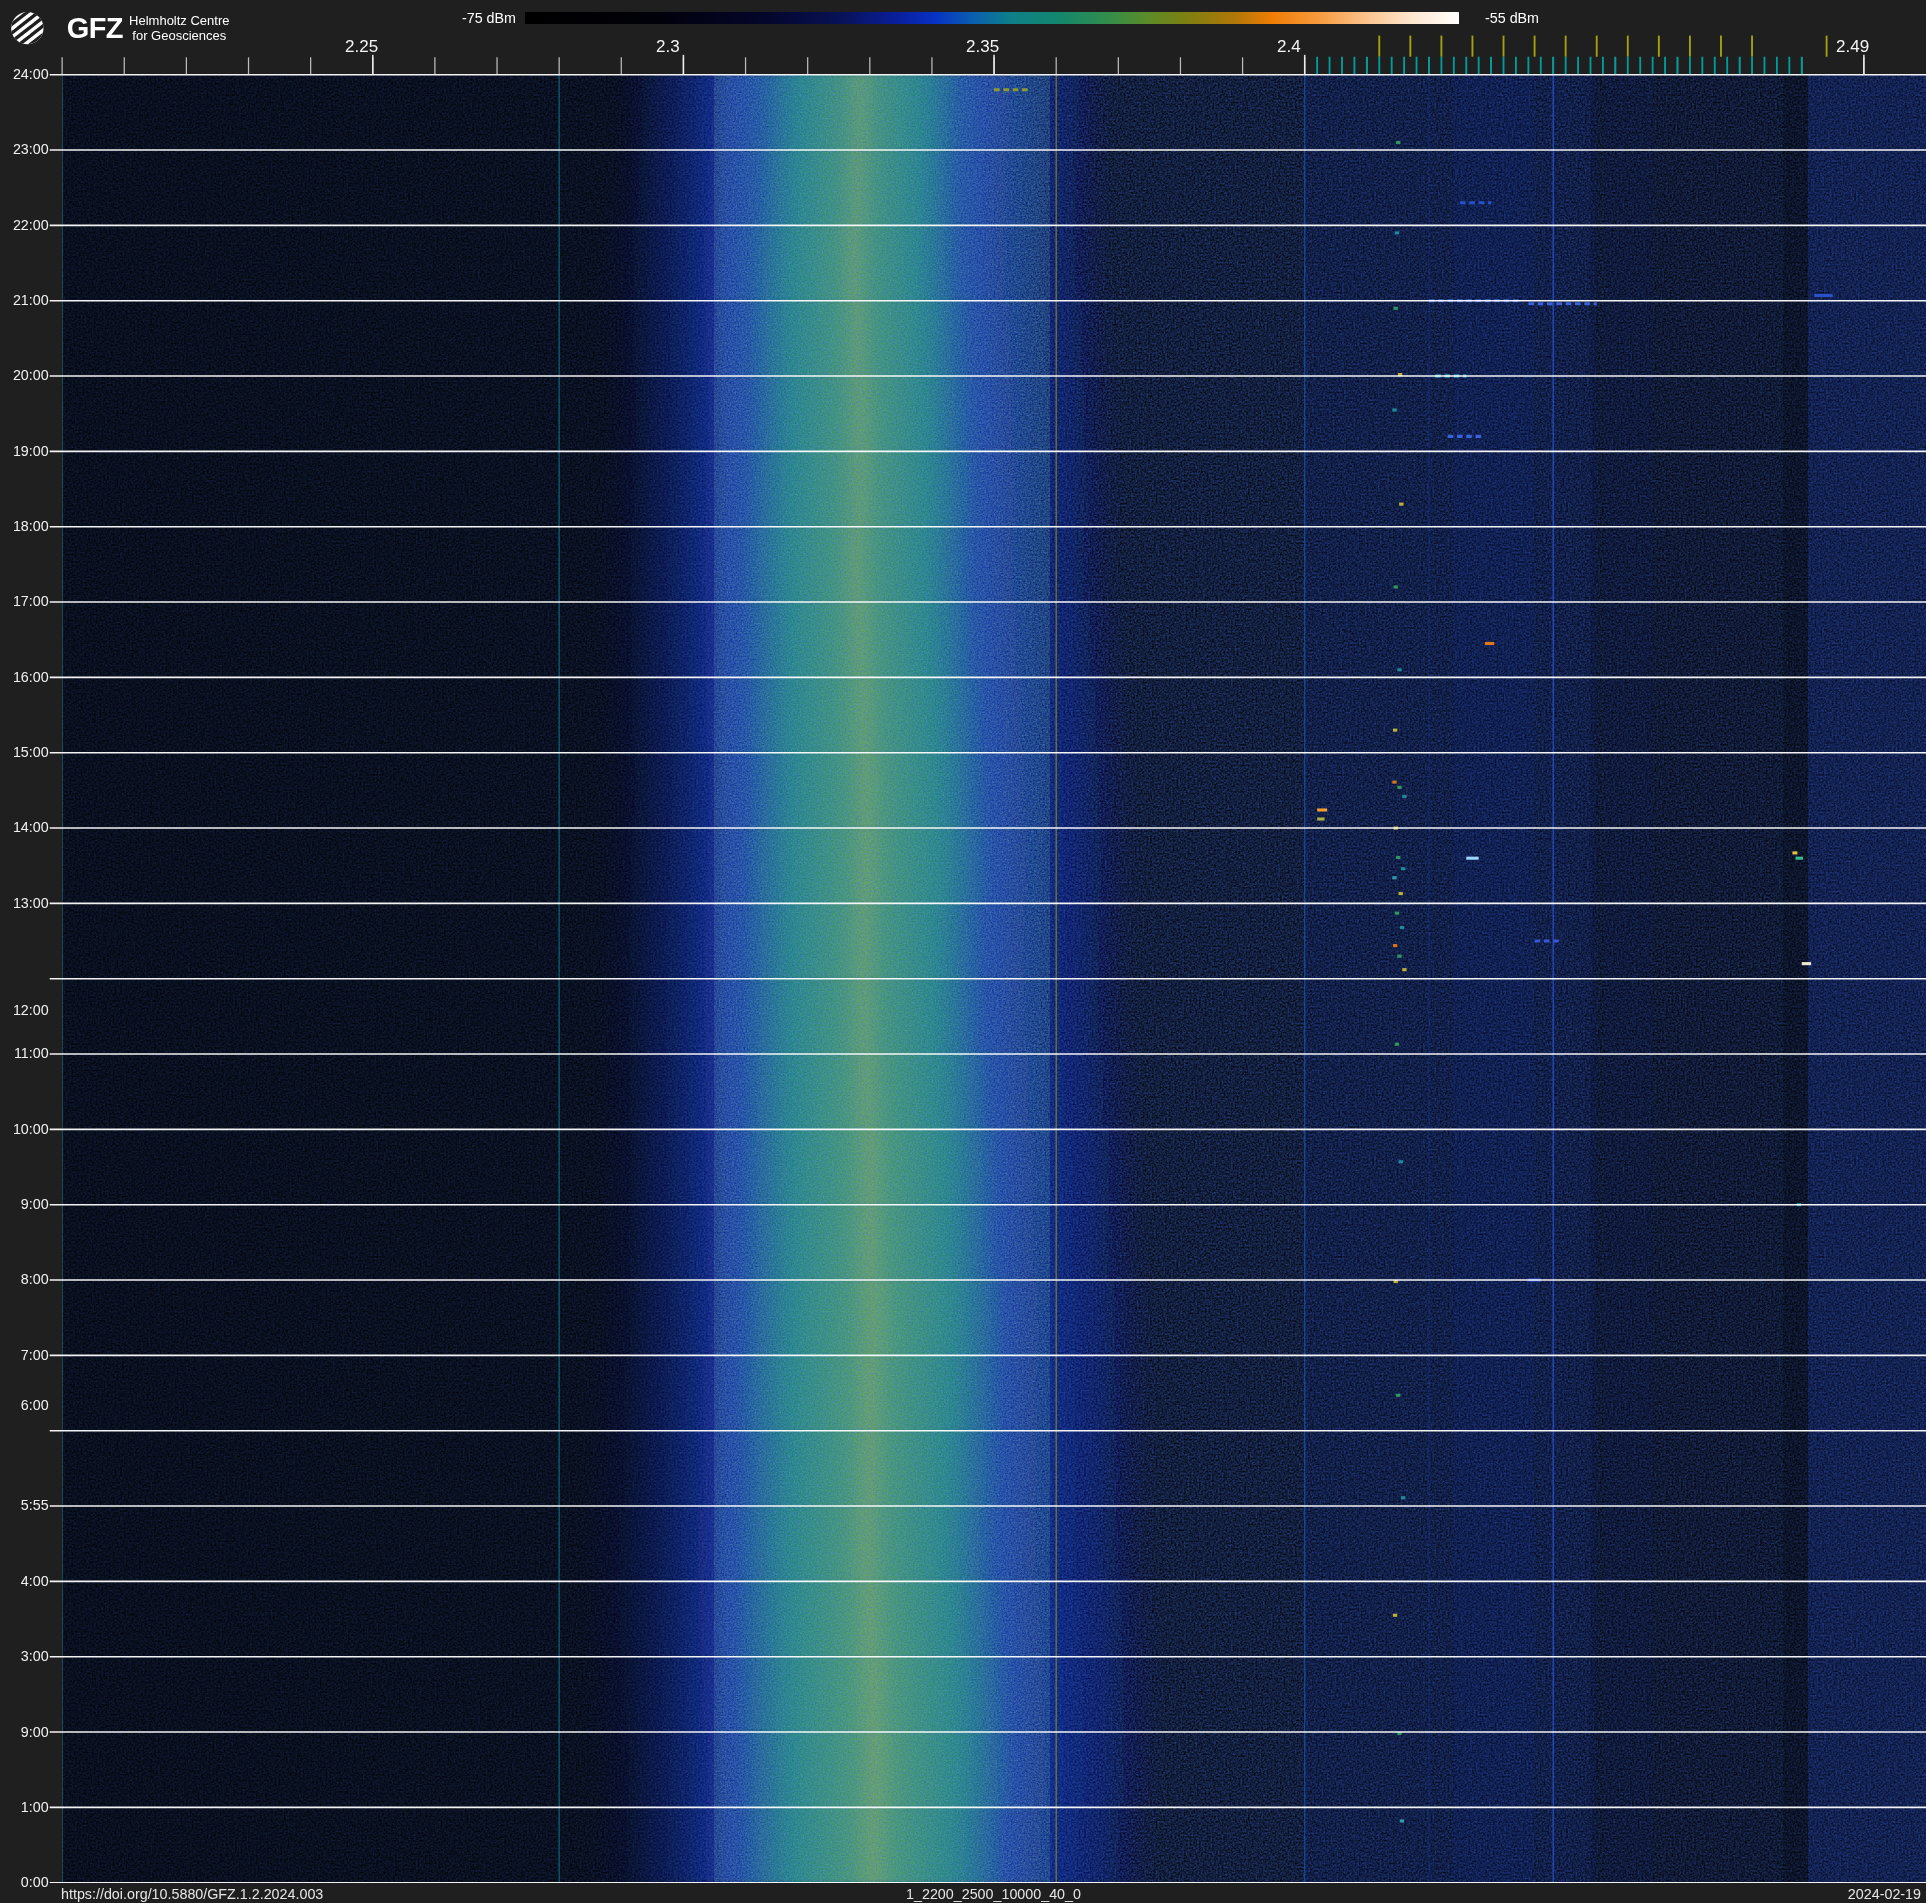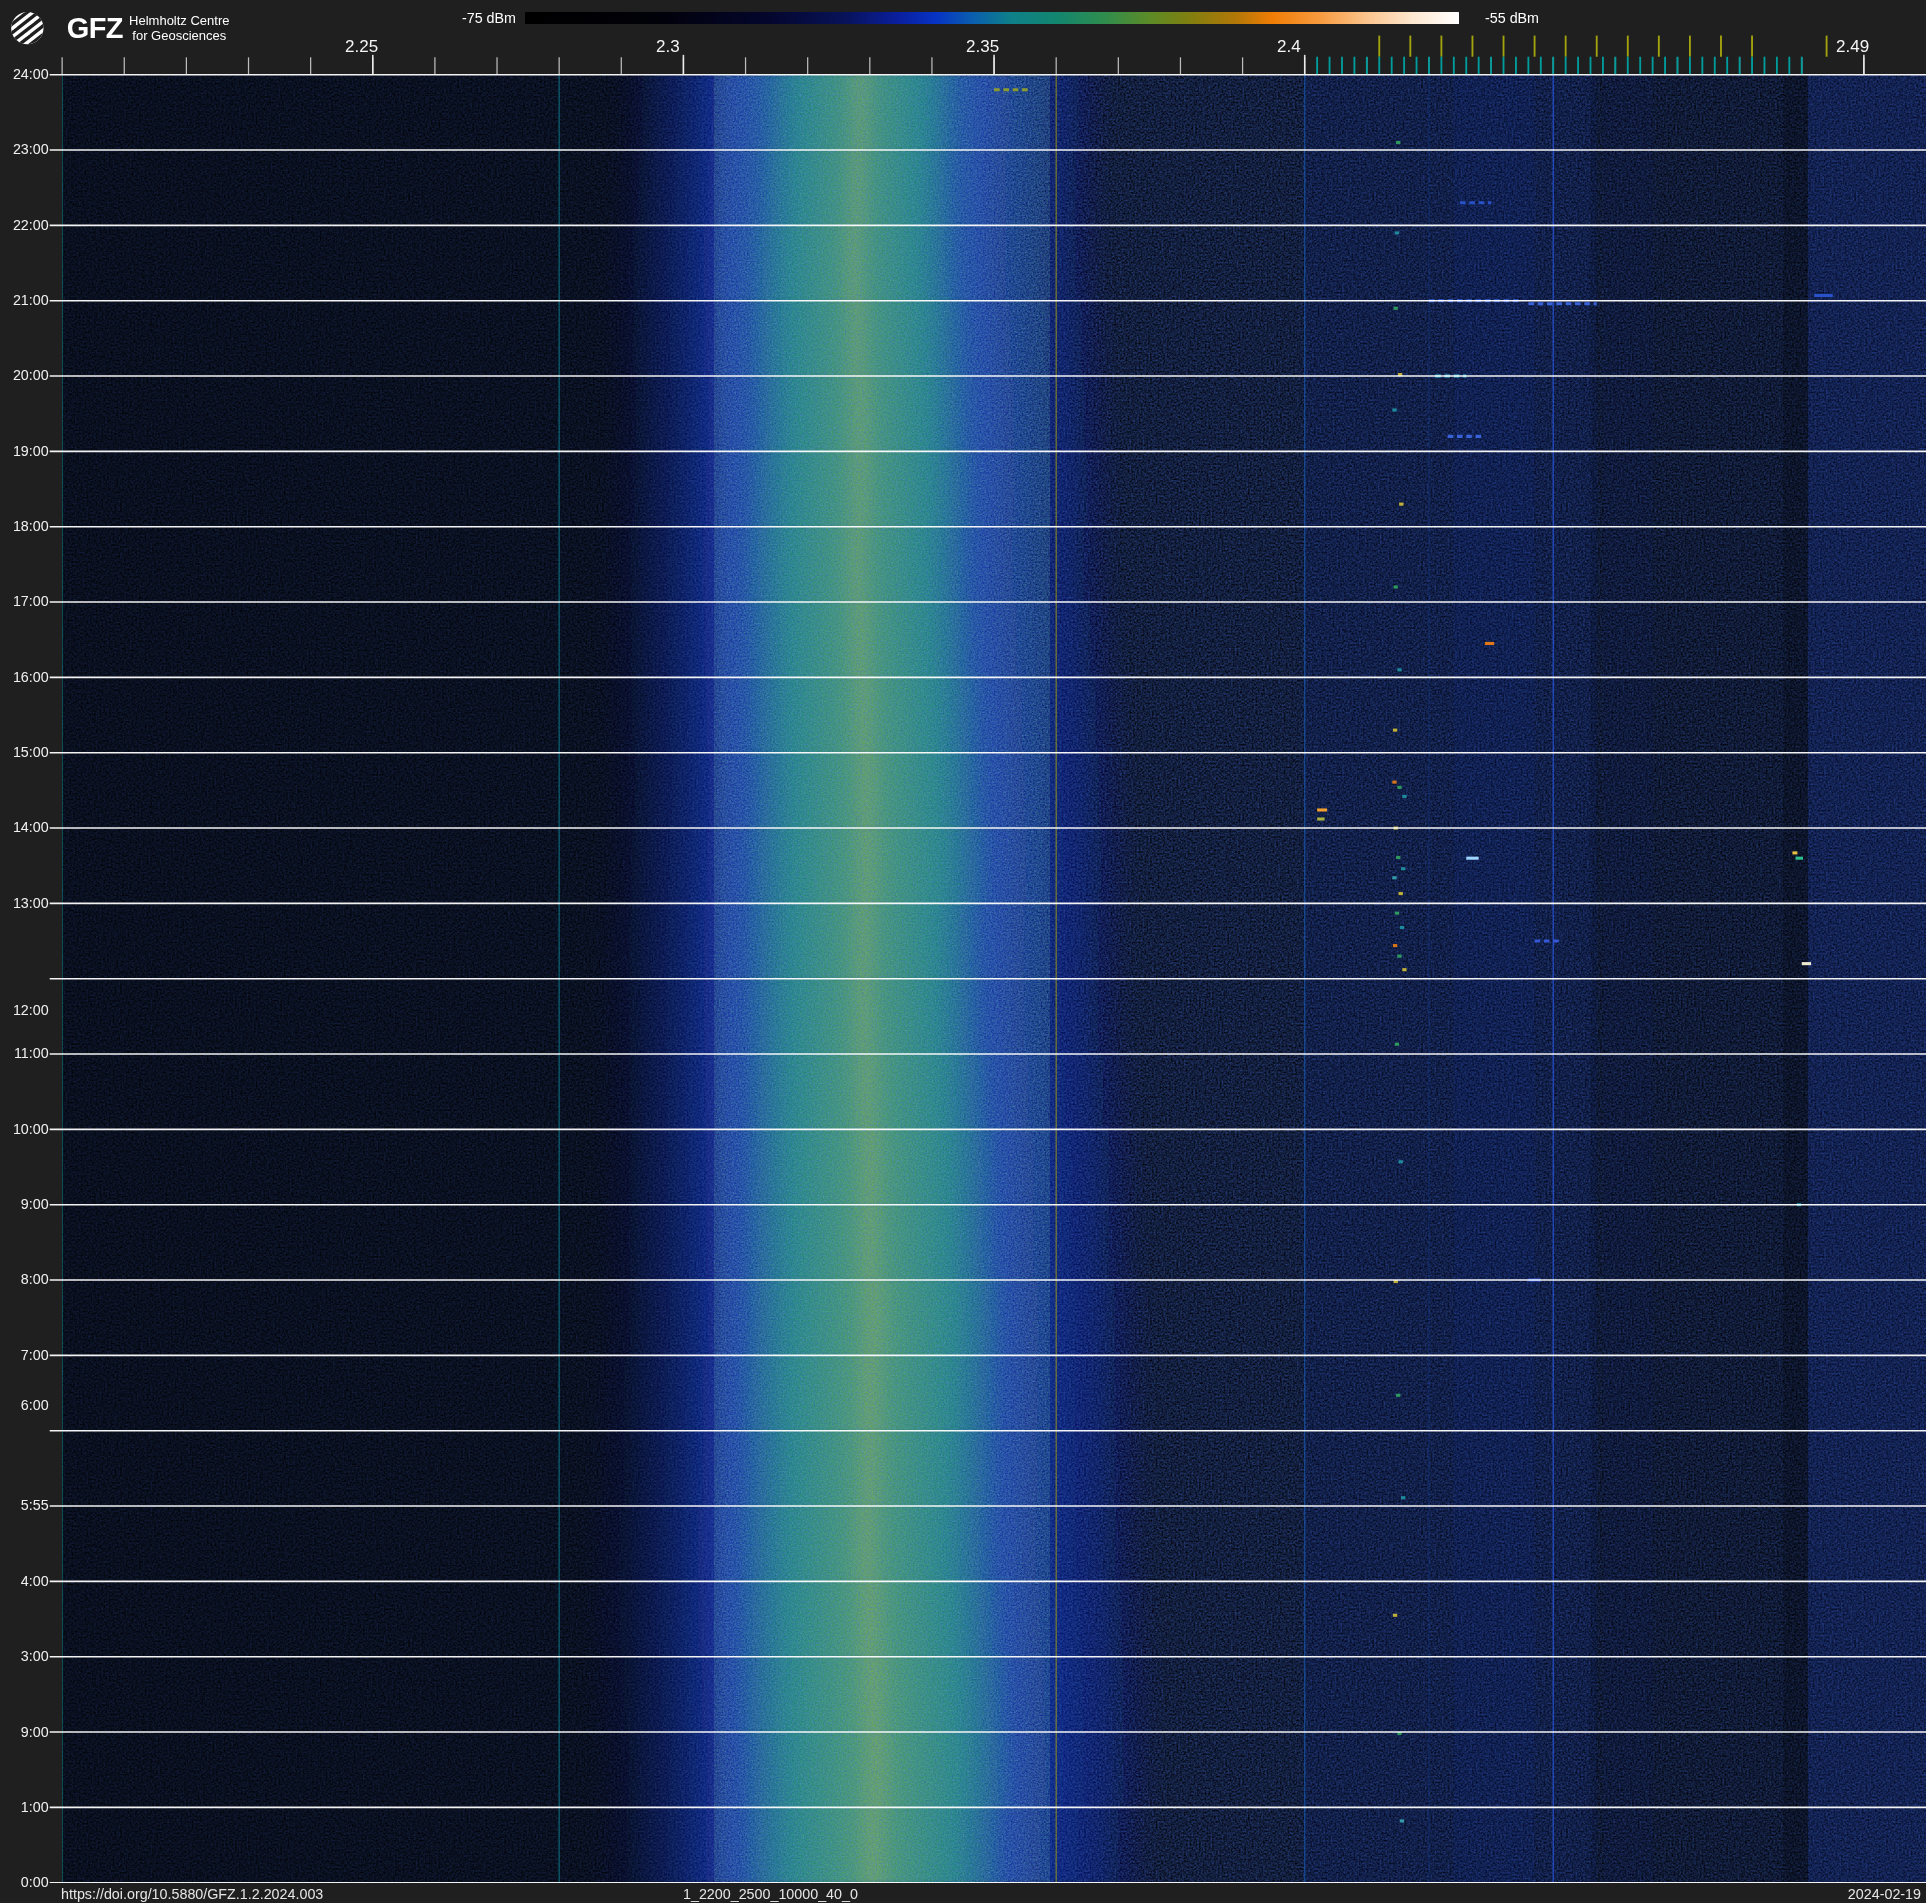--- a/index.html
+++ b/index.html
@@ -342,21 +342,21 @@
     <div>for Geosciences</div>
   </div>
 </div>
 
 <div id="colorbar" style="left: 525px; top: 12.4px; width: 934px; height: 11.8px; background: linear-gradient(to right, rgb(0, 0, 0) 0%, rgb(1, 1, 9) 14%, rgb(4, 6, 44) 26%, rgb(8, 18, 87) 34%, rgb(10, 31, 158) 40%, rgb(7, 51, 196) 44%, rgb(10, 95, 174) 48%, rgb(14, 128, 137) 52%, rgb(19, 134, 111) 57%, rgb(47, 141, 78) 62%, rgb(94, 139, 38) 67%, rgb(127, 127, 16) 71%, rgb(176, 119, 8) 76%, rgb(239, 125, 5) 80%, rgb(247, 154, 62) 85%, rgb(251, 195, 139) 90%, rgb(253, 232, 208) 95%, rgb(255, 255, 255) 100%);"></div>
 <div class="txt cbar-label" style="left:441px;top:11.2px;width:75px;text-align:right;">-75 dBm</div>
 <div class="txt cbar-label" style="left:1485px;top:11.2px;">-55 dBm</div>
 
 <div id="footer-bar"></div>
 <div class="txt footer-text" style="left:61px;top:1887px;">https://doi.org/10.5880/GFZ.1.2.2024.003</div>
-<div class="txt footer-text" style="left:683px;top:1887px;width:621px;">1_2200_2500_10000_40_0</div>
+<div class="txt footer-text" style="left:683px;top:1887px;width:621px;text-align:center;">1_2200_2500_10000_40_0</div>
 <div class="txt footer-text" style="left:1735px;top:1887px;width:186px;text-align:right;">2024-02-19</div>
 
 <div class="txt hour-label" style="left: 3.7px; top: 67px;">24:00</div>
 <div class="txt hour-label" style="left: 3.7px; top: 142px;">23:00</div>
 <div class="txt hour-label" style="left: 3.7px; top: 218px;">22:00</div>
 <div class="txt hour-label" style="left: 3.7px; top: 293px;">21:00</div>
 <div class="txt hour-label" style="left: 3.7px; top: 368px;">20:00</div>
 <div class="txt hour-label" style="left: 3.7px; top: 444px;">19:00</div>
 <div class="txt hour-label" style="left: 3.7px; top: 519px;">18:00</div>
 <div class="txt hour-label" style="left: 3.7px; top: 594px;">17:00</div>

